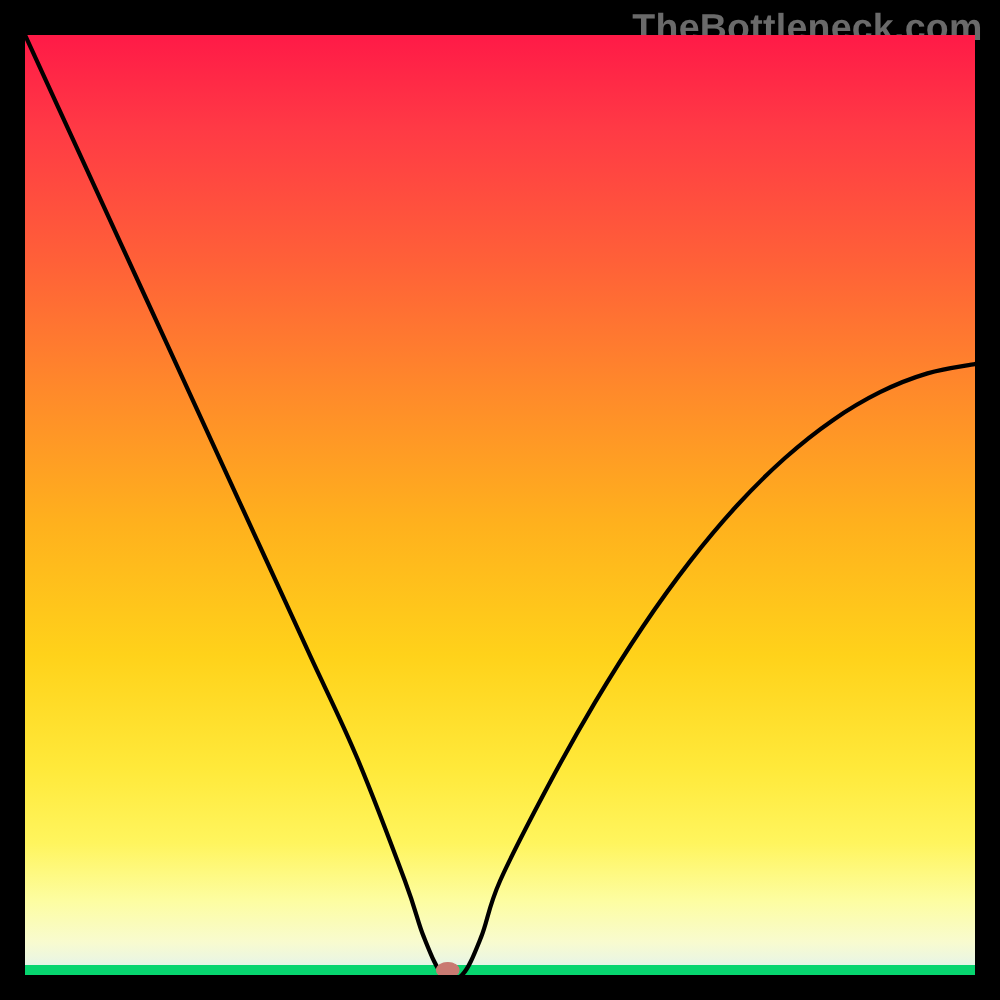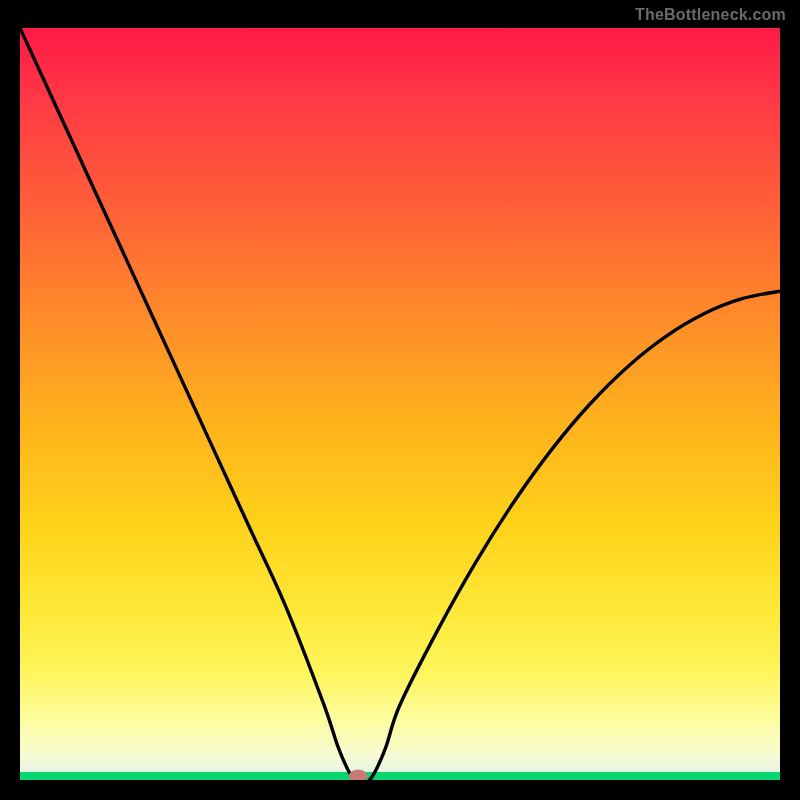--- a/index.html
+++ b/index.html
@@ -15,21 +15,21 @@
     position: relative;
     width: 800px;
     height: 800px;
     background: #000;
   }
   .watermark {
     position: absolute;
     top: 6px;
     right: 14px;
     color: #6a6a6a;
-    font-size: 16px;
+    font-size: 30px;
     font-weight: 600;
     letter-spacing: 0.2px;
     user-select: none;
   }
   
   .plot {
     position: absolute;
     left: 20px;
     top: 28px;
     width: 760px;

